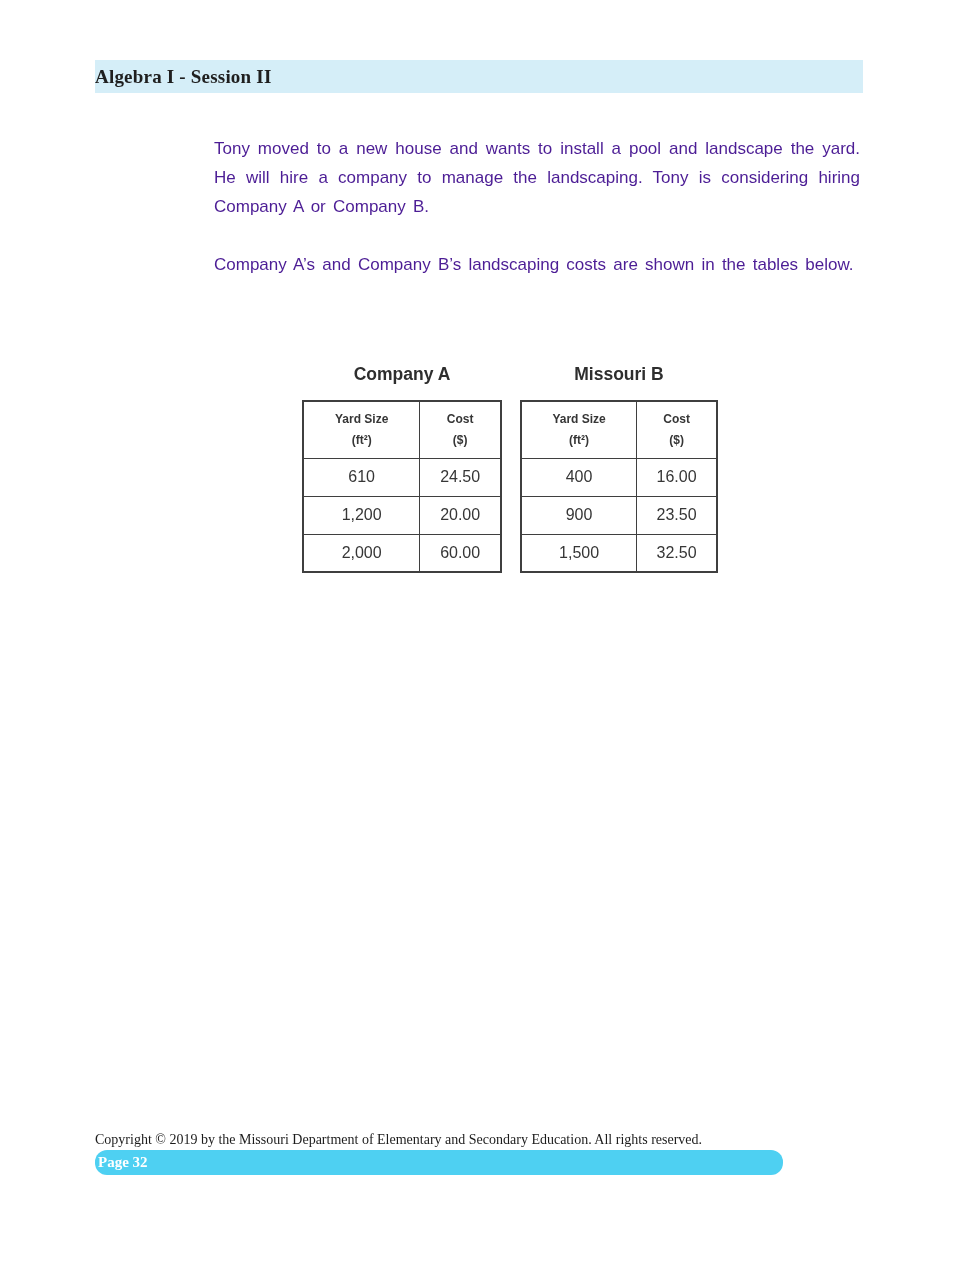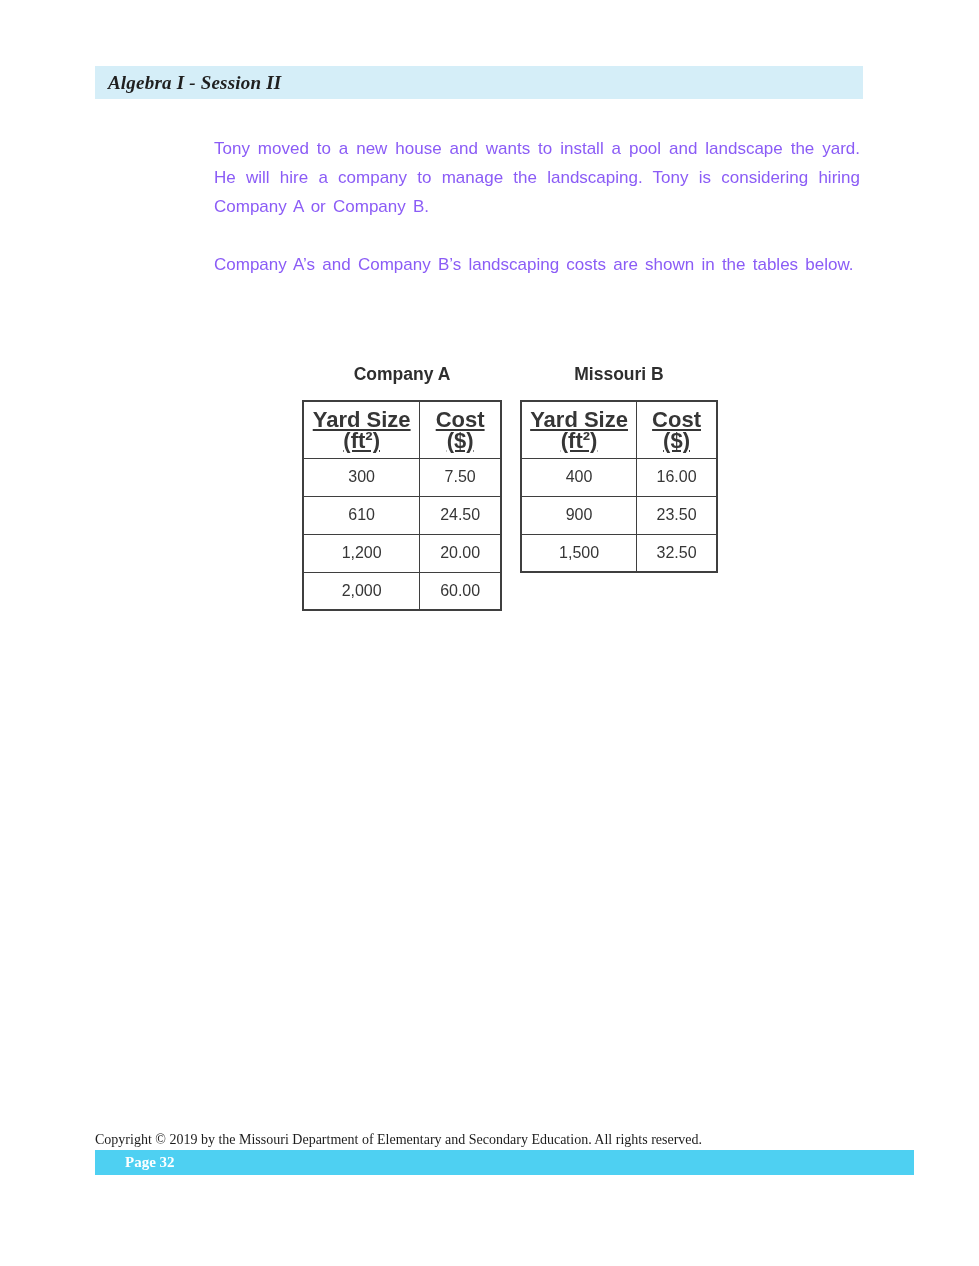--- a/index.html
+++ b/index.html
@@ -9,43 +9,41 @@
     height: 1266px;
     position: relative;
     font-family: "Liberation Sans", sans-serif;
     overflow: hidden;
   }
   .page { position: absolute; inset: 0; background: #ffffff; }
 
   
   .header-bar {
     position: absolute;
-    left: 95px; top: 66px;
+    left: 95px; top: 60px;
     width: 768px; height: 33px;
     background: #d5eef8;
     display: flex; align-items: center;
-    padding-left: 13px;
-    font-style: italic;
   }
   .header-bar .title {
     font-family: "Liberation Serif", serif;
     font-weight: bold;
     font-size: 19px;
     color: #1f1f1f;
     letter-spacing: 0.2px;
   }
 
   
   .para {
     position: absolute;
     left: 214px;
     width: 646px;
     font-size: 17px;
     line-height: 29px;
-    color: #8b5cf6;
+    color: #4c1d95;
     text-align: justify;
     word-spacing: 2.5px;
   }
   .para-1 { top: 134px; }
   .para-2 { top: 250px; }
 
   
   .table-block { position: absolute; top: 364px; }
   .table-block.company-a { left: 302px; width: 200px; }
   .table-block.company-b { left: 520px; width: 198px; }
@@ -65,38 +63,38 @@
   table.cost-table th, table.cost-table td {
     border: 1.5px solid #3f3f3f;
     text-align: center;
     vertical-align: middle;
     color: #363636;
   }
   table.cost-table col.col-size { width: 59%; }
   table.cost-table col.col-cost { width: 41%; }
   table.cost-table th {
     height: 57px;
-    font-size: 22px;
+    font-size: 12px;
     line-height: 21px;
     font-weight: bold;
-    text-decoration: underline;
   }
   table.cost-table td {
     height: 38px;
     font-size: 16px;
   }
 
   
   .footer-bar {
     position: absolute;
     left: 95px; top: 1150px;
-    width: 819px; height: 25px;
+    width: 688px; height: 25px;
     background: #4ed0f2;
     display: flex; align-items: center;
-    padding-left: 30px;
+    padding-left: 3px;
+    border-radius: 12px;
   }
   .footer-bar .page-label {
     font-family: "Liberation Serif", serif;
     font-weight: bold;
     font-size: 15px;
     color: #ffffff;
   }
   .copyright {
     position: absolute;
     left: 95px; top: 1132px;
@@ -130,24 +128,20 @@
             <span>Yard Size</span><br>
             <span>(ft²)</span>
           </th>
           <th>
             <span>Cost</span><br>
             <span>($)</span>
           </th>
         </tr>
       </thead>
       <tbody>
-        <tr>
-          <td>300</td>
-          <td>7.50</td>
-        </tr>
         <tr>
           <td>610</td>
           <td>24.50</td>
         </tr>
         <tr>
           <td>1,200</td>
           <td>20.00</td>
         </tr>
         <tr>
           <td>2,000</td>

